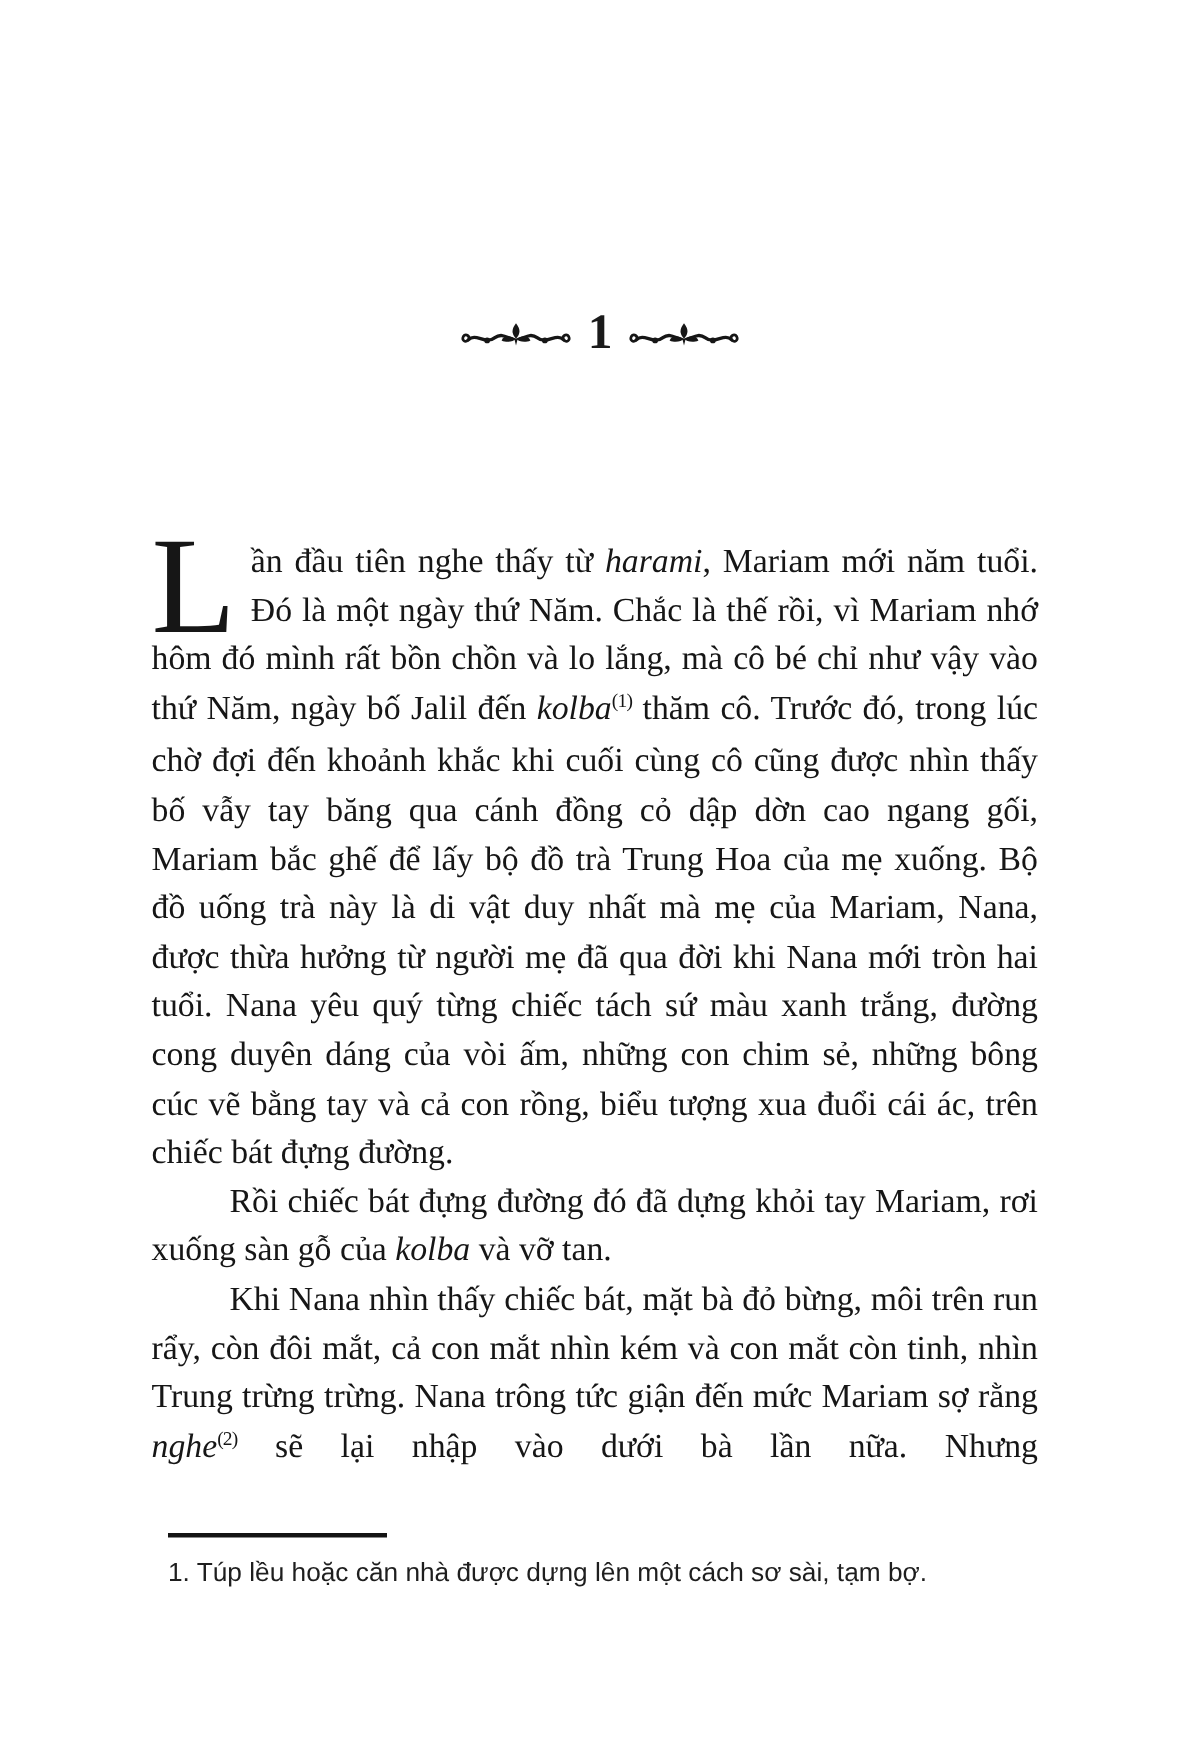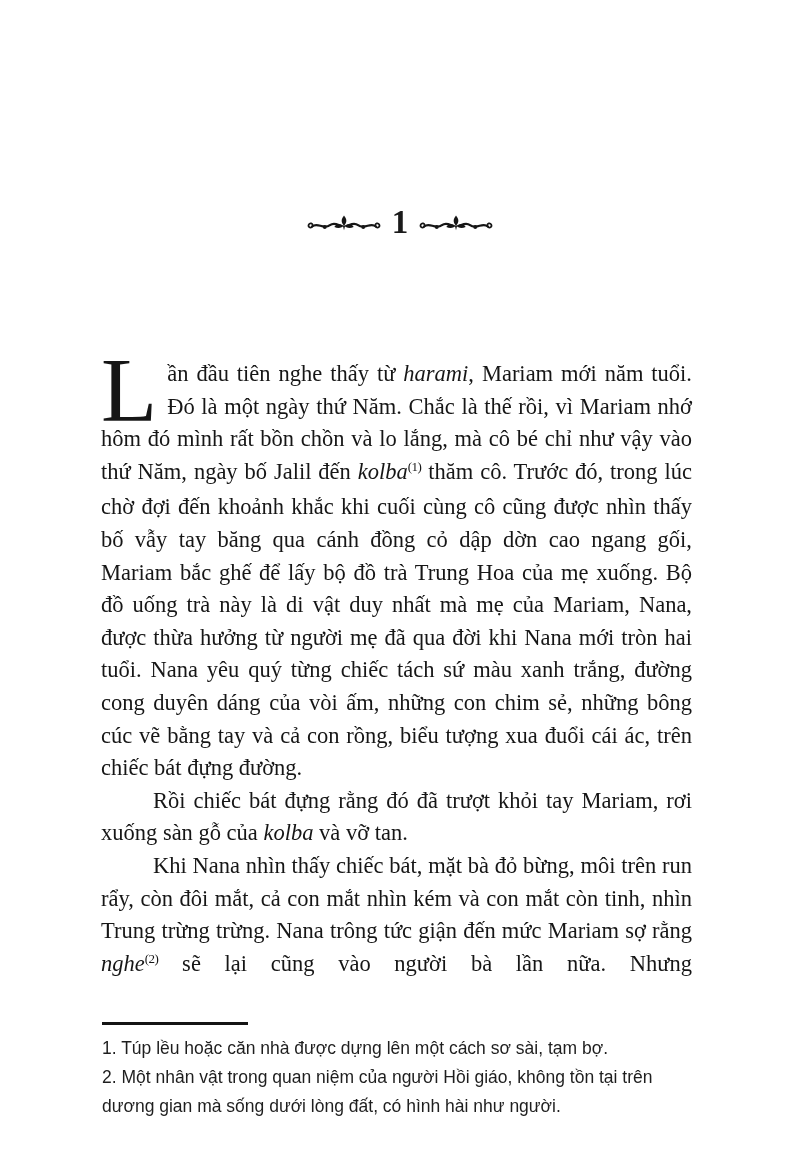--- a/index.html
+++ b/index.html
@@ -55,21 +55,21 @@
   .body-block em { }
   .sup {
     font-size: 13px;
     position: relative;
     top: -8px;
     letter-spacing: -0.5px;
   }
   .footnote-area {
     position: absolute;
     top: 1022px;
-    left: 102px;
+    left: 112px;
     width: 606px;
     font-family: "Liberation Sans", sans-serif;
     font-size: 17.5px;
     line-height: 29px;
     color: #1e1e1e;
   }
   .footnote-rule {
     width: 146px;
     height: 3px;
     background: #141414;
@@ -113,25 +113,24 @@
         <path d="M50,16 C55.5,12.5 61,13 63,17.5 C58,20 52.5,18.5 50,16 Z"></path>
         <circle cx="24" cy="17.5" r="2.6"></circle>
         <circle cx="76" cy="17.5" r="2.6"></circle>
         <path d="M48.5,16 L50,22 L51.5,16 Z"></path>
       </g>
     </svg>
   </div>
 
   <div class="body-block">
       <p><span class="dropcap">L</span><span>ần đầu tiên nghe thấy từ </span><em>harami</em><span>, Mariam mới năm tuổi. Đó là một ngày thứ Năm. Chắc là thế rồi, vì Mariam nhớ hôm đó mình rất bồn chồn và lo lắng, mà cô bé chỉ như vậy vào thứ Năm, ngày bố Jalil đến </span><em>kolba</em><span class="sup">(1)</span><span> thăm cô. Trước đó, trong lúc chờ đợi đến khoảnh khắc khi cuối cùng cô cũng được nhìn thấy bố vẫy tay băng qua cánh đồng cỏ dập dờn cao ngang gối, Mariam bắc ghế để lấy bộ đồ trà Trung Hoa của mẹ xuống. Bộ đồ uống trà này là di vật duy nhất mà mẹ của Mariam, Nana, được thừa hưởng từ người mẹ đã qua đời khi Nana mới tròn hai tuổi. Nana yêu quý từng chiếc tách sứ màu xanh trắng, đường cong duyên dáng của vòi ấm, những con chim sẻ, những bông cúc vẽ bằng tay và cả con rồng, biểu tượng xua đuổi cái ác, trên chiếc bát đựng đường.</span></p>
-      <p class="indented"><span>Rồi chiếc bát đựng rằng đó đã trượt khỏi tay Mariam, rơi xuống sàn gỗ của </span><em>kolba</em><span> và vỡ tan.</span></p>
-      <p class="indented continues"><span>Khi Nana nhìn thấy chiếc bát, mặt bà đỏ bừng, môi trên run rẩy, còn đôi mắt, cả con mắt nhìn kém và con mắt còn tinh, nhìn Trung trừng trừng. Nana trông tức giận đến mức Mariam sợ rằng </span><em>nghe</em><span class="sup">(2)</span><span> sẽ lại cũng vào người bà lần nữa. Nhưng</span></p>
+      <p class="indented"><span>Rồi chiếc bát đựng đường đó đã dựng khỏi tay Mariam, rơi xuống sàn gỗ của </span><em>kolba</em><span> và vỡ tan.</span></p>
+      <p class="indented continues"><span>Khi Nana nhìn thấy chiếc bát, mặt bà đỏ bừng, môi trên run rẩy, còn đôi mắt, cả con mắt nhìn kém và con mắt còn tinh, nhìn Trung trừng trừng. Nana trông tức giận đến mức Mariam sợ rằng </span><em>nghe</em><span class="sup">(2)</span><span> sẽ lại nhập vào dưới bà lần nữa. Nhưng</span></p>
     </div>
 
   <div class="footnote-area">
     <div class="footnote-rule"></div>
     <div class="footnote-list">
         <p>1. Túp lều hoặc căn nhà được dựng lên một cách sơ sài, tạm bợ.</p>
-        <p>2. Một nhân vật trong quan niệm của người Hồi giáo, không tồn tại trên dương gian mà sống dưới lòng đất, có hình hài như người.</p>
       </div>
   </div>
 
 </div>
 
 </body></html>

